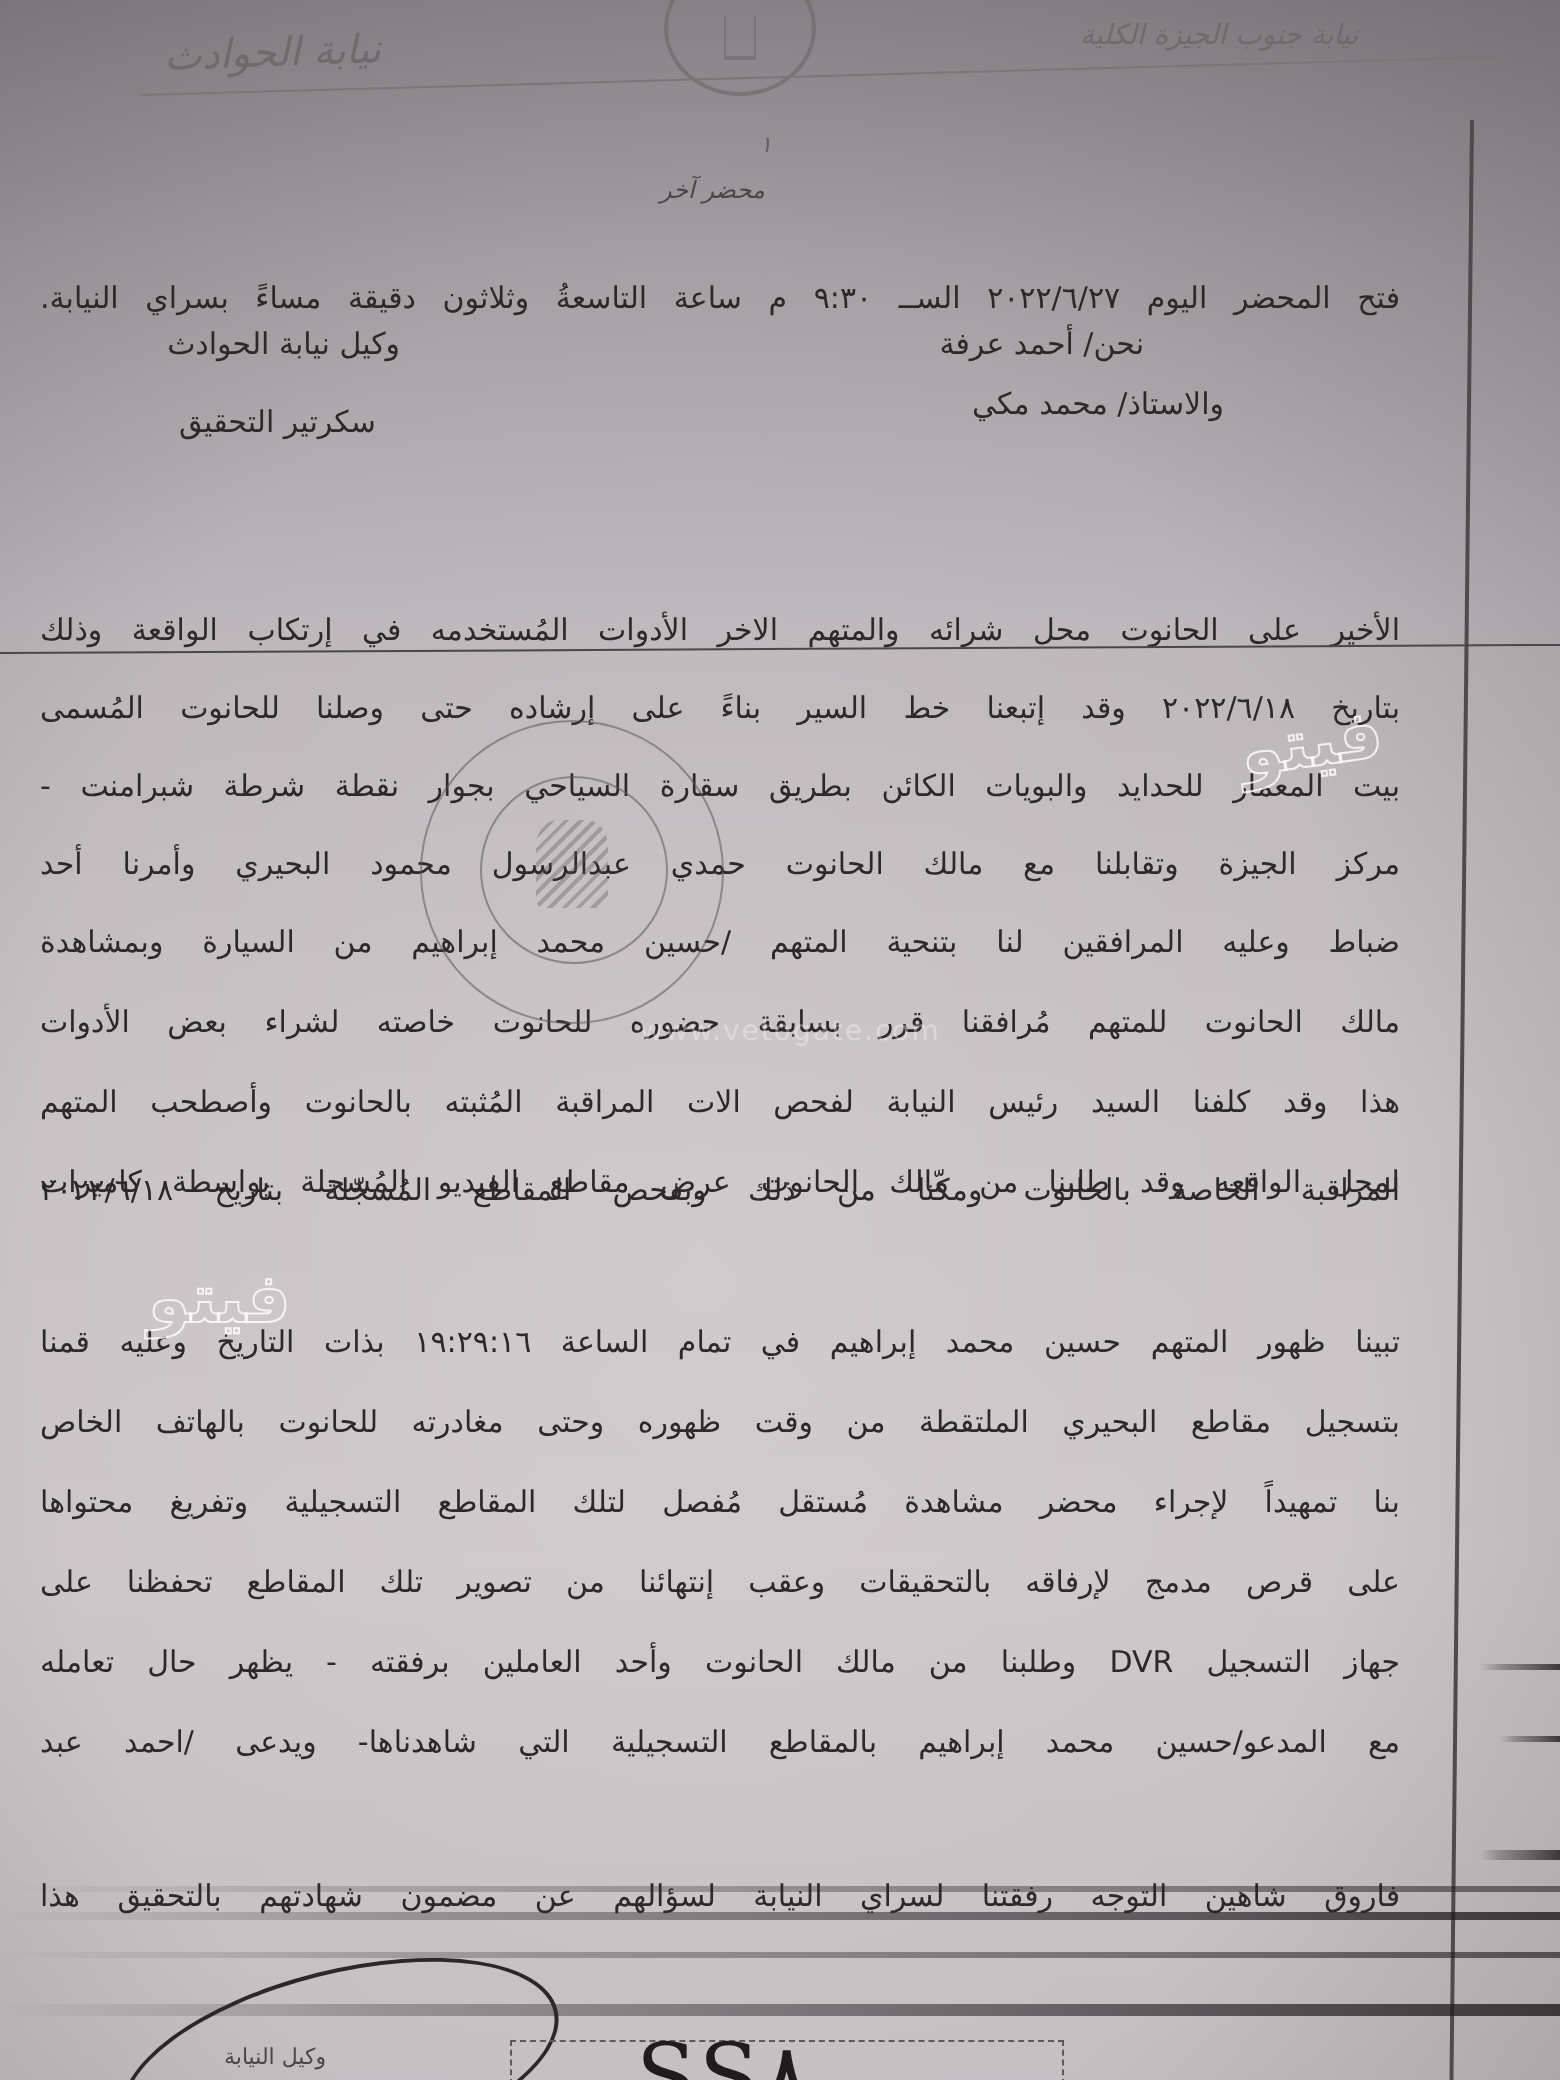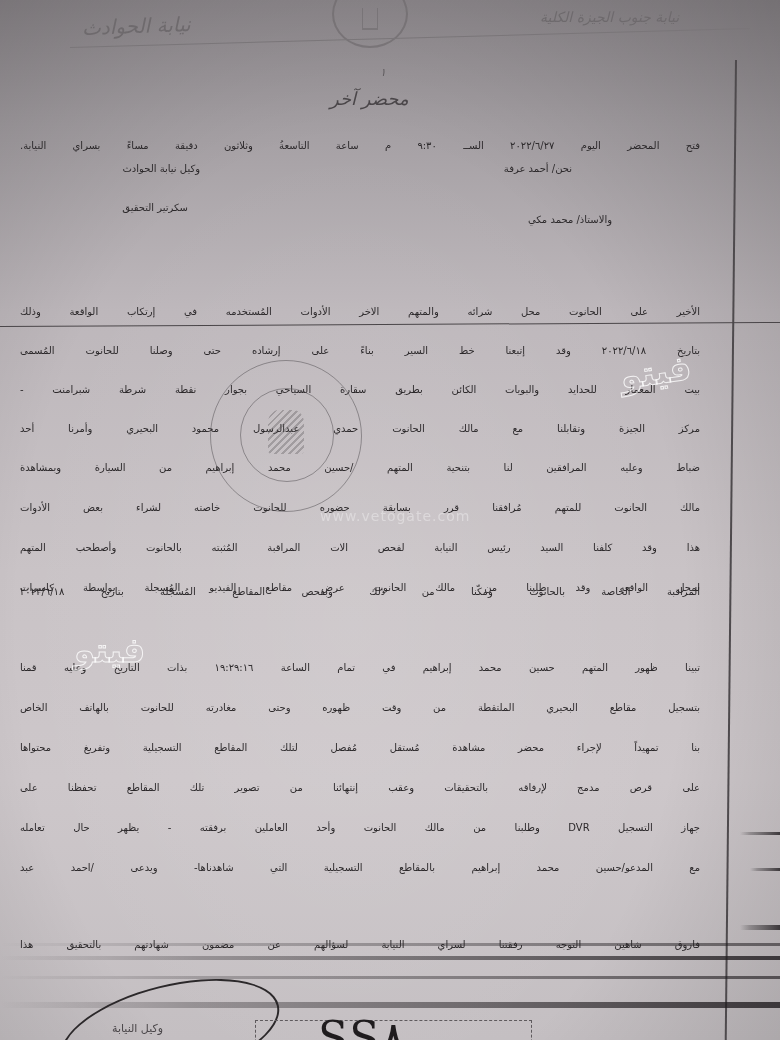--- a/index.html
+++ b/index.html
@@ -58,31 +58,31 @@
   .emblem-inner {
     position: absolute;
     left: 362px; top: 8px;
     width: 14px; height: 20px;
     border-bottom: 2px solid #6f6b6e;
     border-left: 1px solid #6f6b6e;
     border-right: 1px solid #6f6b6e;
     opacity: 0.6;
   }
   .page-num { left: 380px; top: 66px; font-size: 11px; color: #5e5a5d; }
-  .title { left: 330px; top: 88px; font-size: 18px; color: #4a4649; }
+  .title { left: 330px; top: 88px; font-size: 12px; color: #4a4649; }
 
   .line {
     position: absolute;
     right: 80px;
     direction: rtl;
     text-align: justify;
     text-align-last: justify;
     color: #2c292b;
     font-family: "DejaVu Sans", sans-serif;
-    font-size: 10px;
+    font-size: 15px;
     white-space: nowrap;
   }
   .full { left: 20px; }
   .short {
     text-align: center;
     text-align-last: right;
   }
 
   .margin-rule {
     position: absolute;
@@ -186,21 +186,21 @@
   <div class="emblem-inner"></div>
   <div class="hand header-left">نيابة الحوادث</div>
   <div class="hand header-right">نيابة جنوب الجيزة الكلية</div>
   <div class="header-rule"></div>
   <div class="hand page-num">١</div>
   <div class="hand title">محضر آخر</div>
 
   <div class="line full" style="top:140px;">فتح المحضر اليوم ٢٠٢٢/٦/٢٧ الســ ٩:٣٠ م ساعة التاسعةُ وثلاثون دقيقة مساءً بسراي النيابة.</div>
   <div class="line short" style="top:163px; right:208px;">نحن/ أحمد عرفة</div>
   <div class="line short" style="top:163px; right:580px;">وكيل نيابة الحوادث</div>
-  <div class="line short" style="top:193px; right:168px;margin-top:21px;">والاستاذ/ محمد مكي</div>
+  <div class="line short" style="top:193px; right:168px;">والاستاذ/ محمد مكي</div>
   <div class="line short" style="top:202px; right:592px;">سكرتير التحقيق</div>
 
   <div class="line full" style="top:306px;">الأخير على الحانوت محل شرائه والمتهم الاخر الأدوات المُستخدمه في إرتكاب الواقعة وذلك</div>
   <div class="line full" style="top:345px;">بتاريخ ٢٠٢٢/٦/١٨ وقد إتبعنا خط السير بناءً على إرشاده حتى وصلنا للحانوت المُسمى</div>
   <div class="line full" style="top:384px;">بيت المعمار للحدايد والبويات الكائن بطريق سقارة السياحي بجوار نقطة شرطة شبرامنت -</div>
   <div class="line full" style="top:423px;">مركز الجيزة وتقابلنا مع مالك الحانوت حمدي عبدالرسول محمود البحيري وأمرنا أحد</div>
   <div class="line full" style="top:462px;">ضباط وعليه المرافقين لنا بتنحية المتهم /حسين محمد إبراهيم من السيارة وبمشاهدة</div>
   <div class="line full" style="top:542px;">هذا وقد كلفنا السيد رئيس النيابة لفحص الات المراقبة المُثبته بالحانوت وأصطحب المتهم</div>
   <div class="line full" style="top:502px;">مالك الحانوت للمتهم مُرافقنا قرر بسابقة حضوره للحانوت خاصته لشراء بعض الأدوات</div>
   <div class="line full" style="top:582px;">لمحل الواقعه وقد طلبنا من مالك الحانوت عرض مقاطع الفيديو المُسجلة بواسطة كاميرات</div>

